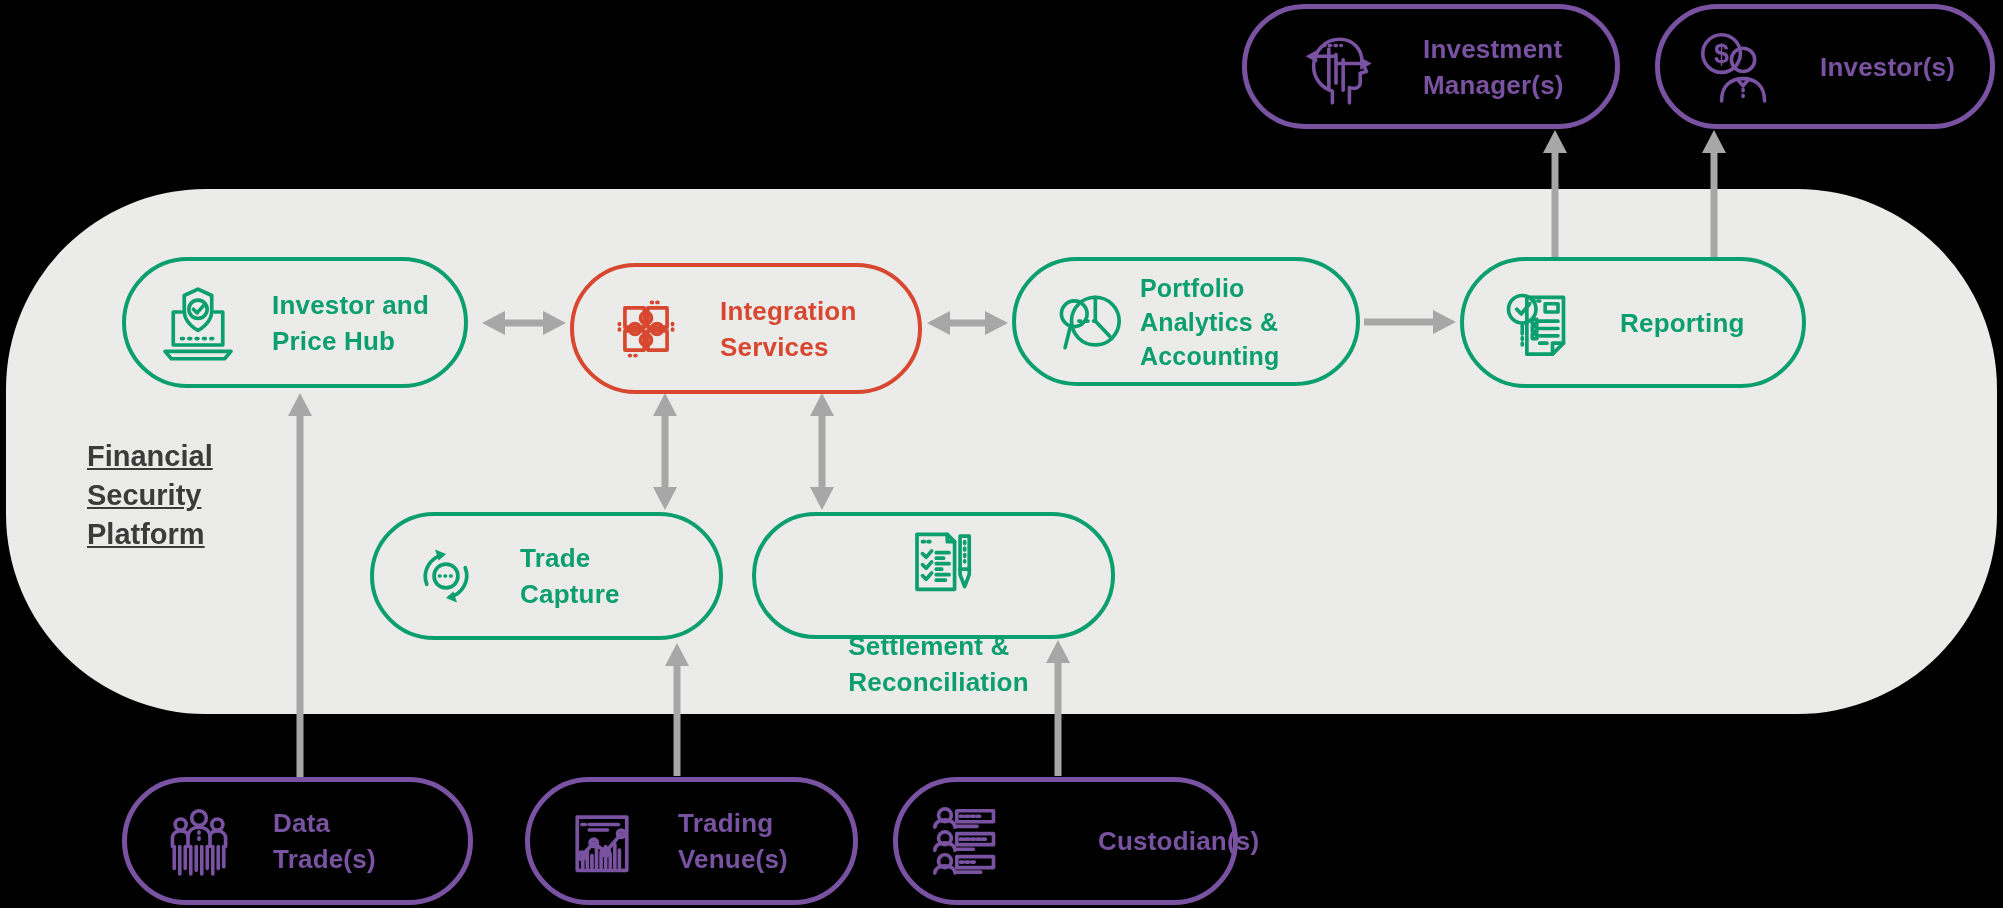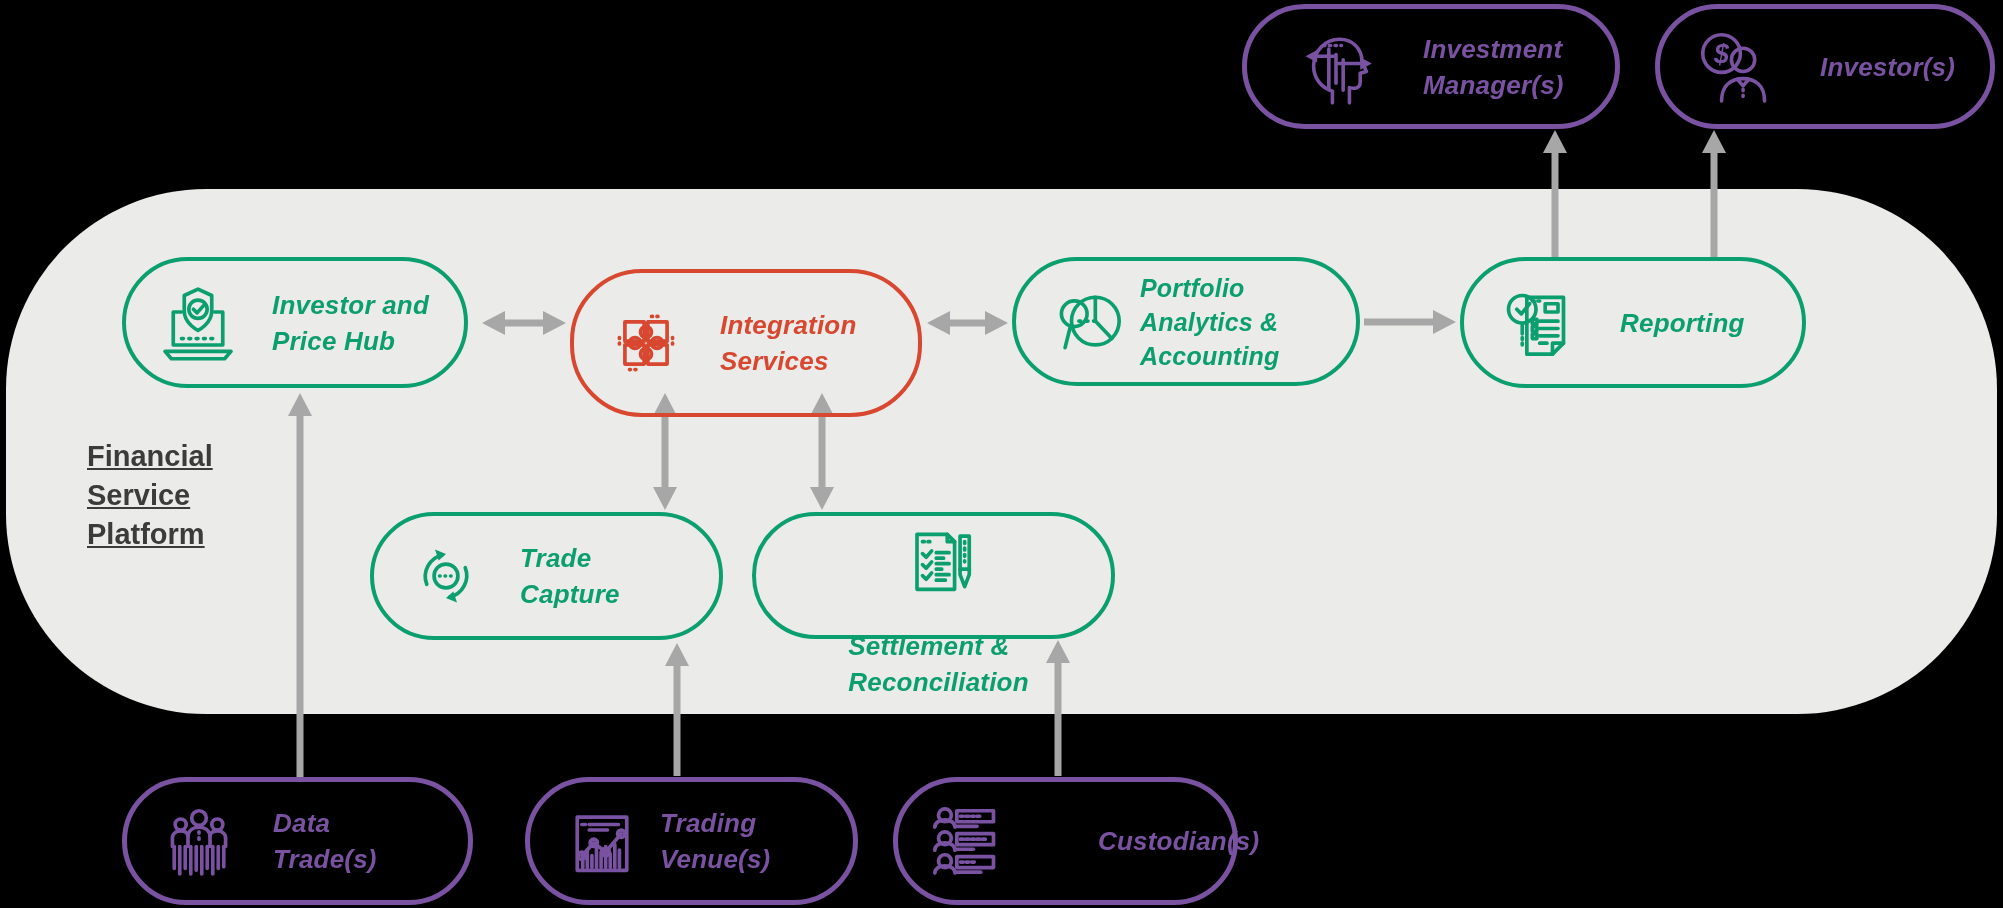--- a/index.html
+++ b/index.html
@@ -7,21 +7,21 @@
           font-family:"Liberation Sans",sans-serif;background:var(--background,#000);}
   .platform{position:absolute;left:6px;top:189px;width:1991px;height:525px;
             border-radius:200px;background:var(--platform-bg,#EBEBE9);z-index:0;}
   .platform-label{position:absolute;left:87px;top:437px;z-index:2;
             font-size:29px;line-height:39px;font-weight:700;color:var(--label-dark,#3B3B3B);
             display:flex;flex-direction:column;text-decoration:underline;}
   #arrows{position:absolute;left:0;top:0;z-index:1;}
   #arrows line{stroke:var(--arrow-gray,#A7A7A7);stroke-width:7;}
   #arrows polygon{fill:var(--arrow-gray,#A7A7A7);}
   .node{position:absolute;box-sizing:border-box;border:4px solid;border-radius:72px;
-        display:flex;align-items:center;padding:0 18px 0 28px;gap:30px;z-index:2;background:transparent;font-style:italic;}
+        display:flex;align-items:center;padding:0 18px 0 28px;gap:30px;z-index:2;background:transparent;}
   .node .label{font-weight:700;font-size:26px;line-height:36px;letter-spacing:.2px;
         display:flex;flex-direction:column;white-space:nowrap;}
   .node .label.small{font-size:25px;line-height:34px;}
   .green{border-color:var(--green,#0B9E6F);color:var(--green,#0B9E6F);}
   .red{border-color:var(--red,#D8472F);color:var(--red,#D8472F);}
   .purple{border-color:var(--purple,#7A52A2);color:var(--purple,#7A52A2);border-width:5px;}
   .icon{flex:0 0 auto;}
   .icon *{fill:none;stroke:currentColor;stroke-width:4;stroke-linecap:round;stroke-linejoin:round;}
   .icon .f{fill:currentColor;stroke:none;}
   .icon text{fill:currentColor;stroke:none;font-size:30px;font-weight:700;text-anchor:middle;
@@ -29,21 +29,21 @@
 </style>
 </head>
 <body>
 
 <div class="canvas">
 
   <div class="platform"></div>
 
   <div class="platform-label">
     <span>Financial</span>
-    <span>Service</span>
+    <span>Security</span>
     <span>Platform</span>
   </div>
 
   <svg id="arrows" width="2003" height="908">
     <g>
       <line x1="503" y1="323" x2="545" y2="323"></line>
       <polygon points="482,323 505,311 505,335"></polygon>
       <polygon points="566,323 543,311 543,335"></polygon>
     </g>
     <g>
@@ -95,21 +95,21 @@
       <circle cx="48" cy="33" r="10"></circle>
       <path d="M43 33 L47 37 L54 29"></path>
       <path d="M30 65 H66" stroke-dasharray="2 6"></path>
     </svg>
     <div class="label">
       <span>Investor and</span>
       <span>Price Hub</span>
     </div>
   </div>
 
-  <div class="node red" style="left:570px;top:269px;width:352px;height:148px;">
+  <div class="node red" style="left:570px;top:263px;width:352px;height:131px;">
     <svg class="icon" width="88" height="88" viewBox="0 0 96 96">
       <rect x="25" y="25" width="21" height="21"></rect>
       <rect x="50" y="25" width="21" height="21"></rect>
       <rect x="25" y="50" width="21" height="21"></rect>
       <rect x="50" y="50" width="21" height="21"></rect>
       <circle cx="48" cy="36" r="6"></circle>
       <circle cx="60" cy="48" r="6"></circle>
       <circle cx="48" cy="60" r="6"></circle>
       <circle cx="36" cy="48" r="6"></circle>
       <path d="M54 19 h12" stroke-dasharray="1 5"></path>
@@ -205,21 +205,21 @@
       <circle cx="68" cy="30" r="6"></circle>
       <path d="M77 54 V45 C77 40 73 37 68 37 C64 37 61 39 60 42"></path>
       <path d="M21 54 V78 M27 54 V84 M33 54 V78 M39 54 V84 M45 54 V80 M51 54 V84 M57 54 V78 M63 54 V84 M69 54 V78 M75 54 V76" stroke-width="3.5"></path>
     </svg>
     <div class="label">
       <span>Data</span>
       <span>Trade(s)</span>
     </div>
   </div>
 
-  <div class="node purple" style="left:525px;top:777px;width:333px;height:128px;gap:14px;">
+  <div class="node purple" style="left:525px;top:777px;width:333px;height:128px;gap:32px;">
     <svg class="icon" width="88" height="88" viewBox="0 0 96 96">
       <rect x="21" y="22" width="54" height="58"></rect>
       <path d="M26 30 h4 M34 30 h32 M34 36 h20" stroke-width="3.5"></path>
       <path d="M27 77 V62 M32 77 V58 M37 77 V64 M42 77 V56 M47 77 V60 M52 77 V54 M57 77 V62 M62 77 V52 M67 77 V58" stroke-width="3.5"></path>
       <path d="M26 64 L39 50 L52 60 L69 40"></path>
       <circle cx="26" cy="64" r="4"></circle>
       <circle cx="39" cy="50" r="4"></circle>
       <circle cx="52" cy="60" r="4"></circle>
       <circle cx="69" cy="40" r="4"></circle>
     </svg>

